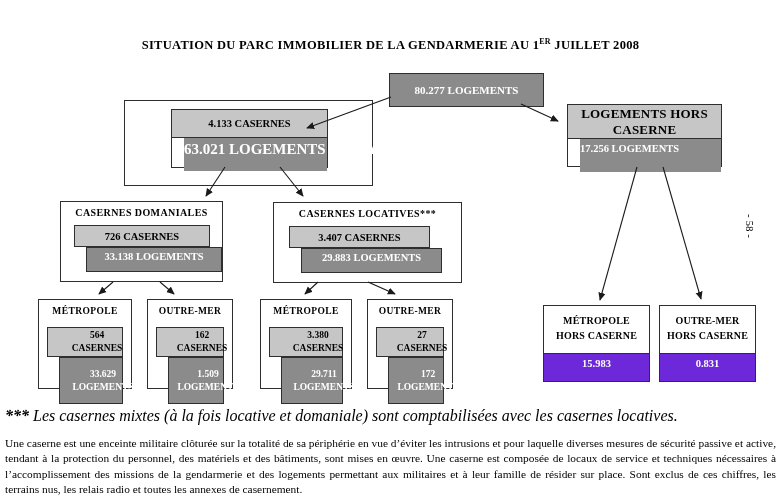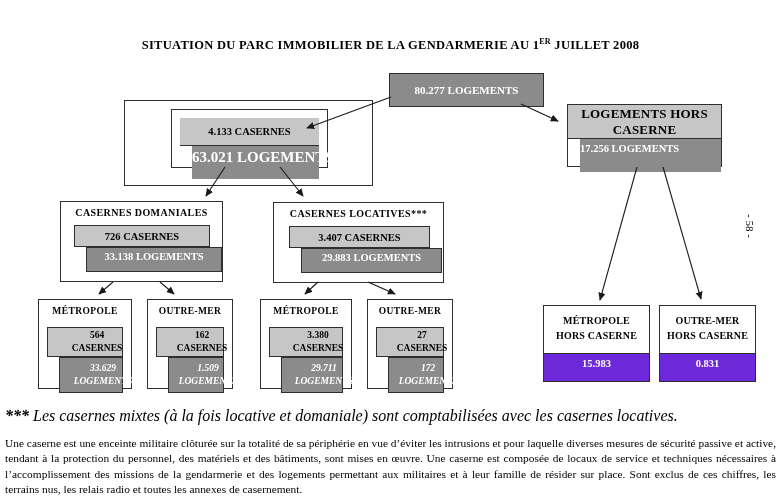--- a/index.html
+++ b/index.html
@@ -14,50 +14,50 @@
   .dark{background:#8b8b8b;color:#fff;font-weight:bold;margin-left:12px;}
   .light{background:#c6c6c6;color:#000;font-weight:bold;}
   .flexc{display:flex;align-items:center;justify-content:center;text-align:center;}
   .topalign{text-align:center;padding-top:4px;}
 
   
   .total-box{left:377px;top:73px;width:155px;height:34px;font-size:11px;}
 
   
   .outer-frame{left:124px;top:100px;width:249px;height:86px;border-width:1.4px;background:transparent;}
-  .caserne-stack{left:171px;top:109px;width:157px;height:59px;border-width:1.5px;padding:8px;}
+  .caserne-stack{left:171px;top:109px;width:157px;height:59px;border-width:1.5px;padding:0;}
   .caserne-stack .row1{height:27px;border-bottom:1.5px solid #2e2e2e;font-size:10.5px;}
   .caserne-stack .row2{height:30px;font-size:15px;white-space:nowrap;padding-top:3px;}
 
   
   .hors-stack{left:567px;top:104px;width:155px;height:63px;}
   .hors-stack .row1{height:33px;border-bottom:1.5px solid #2e2e2e;font-size:13px;letter-spacing:.2px;}
   .hors-stack .row2{height:29px;font-size:10.5px;padding-top:4px;}
 
   
   .mid-box{height:81px;background:#fff;}
   .mid-box .mid-title{position:absolute;top:5px;left:0;width:100%;text-align:center;
                       font-weight:bold;font-size:10px;letter-spacing:.4px;}
   .mid-box .inner{position:absolute;left:13px;width:136px;box-sizing:border-box;
                   border:1.2px solid #2e2e2e;font-size:10.5px;}
   .mid-box .inner.lt{top:23px;height:22px;}
   .mid-box .inner.dk{top:45px;height:25px;padding-top:3px;}
   .dom-box{left:60px;top:201px;width:163px;}
-  .loc-box{left:273px;top:202px;width:171px;padding-left:8px;}
+  .loc-box{left:273px;top:202px;width:189px;padding-left:8px;}
   .loc-box .inner{left:15px;width:141px;}
 
   
   .small-box{top:299px;height:90px;background:#fff;}
   .small-box .sb-title{position:absolute;top:6px;left:0;width:100%;text-align:center;
                        font-weight:bold;font-size:9.5px;letter-spacing:.4px;}
   .small-box .sb-inner{position:absolute;left:8px;right:8px;box-sizing:border-box;
                        border:1.2px solid #2e2e2e;font-size:9.5px;line-height:1.35;
                        display:flex;flex-direction:column;align-items:center;justify-content:center;padding-left:24px;}
   .small-box .sb-lt{top:27px;height:30px;}
-  .small-box .sb-dk{top:57px;height:36px;font-style:italic;}
+  .small-box .sb-dk{top:57px;height:47px;}
   .sb1{left:38px;width:94px;}
   .sb2{left:147px;width:86px;}
   .sb3{left:260px;width:92px;}
   .sb4{left:367px;width:86px;}
 
   
   .rb-box{top:305px;height:77px;background:#fff;}
   .rb-title{position:absolute;top:7px;left:0;width:100%;text-align:center;
             font-weight:bold;font-size:10px;line-height:1.5;letter-spacing:.2px;}
   .rb-dark{position:absolute;left:0;right:0;bottom:0;height:28px;background:#6d28d9;

